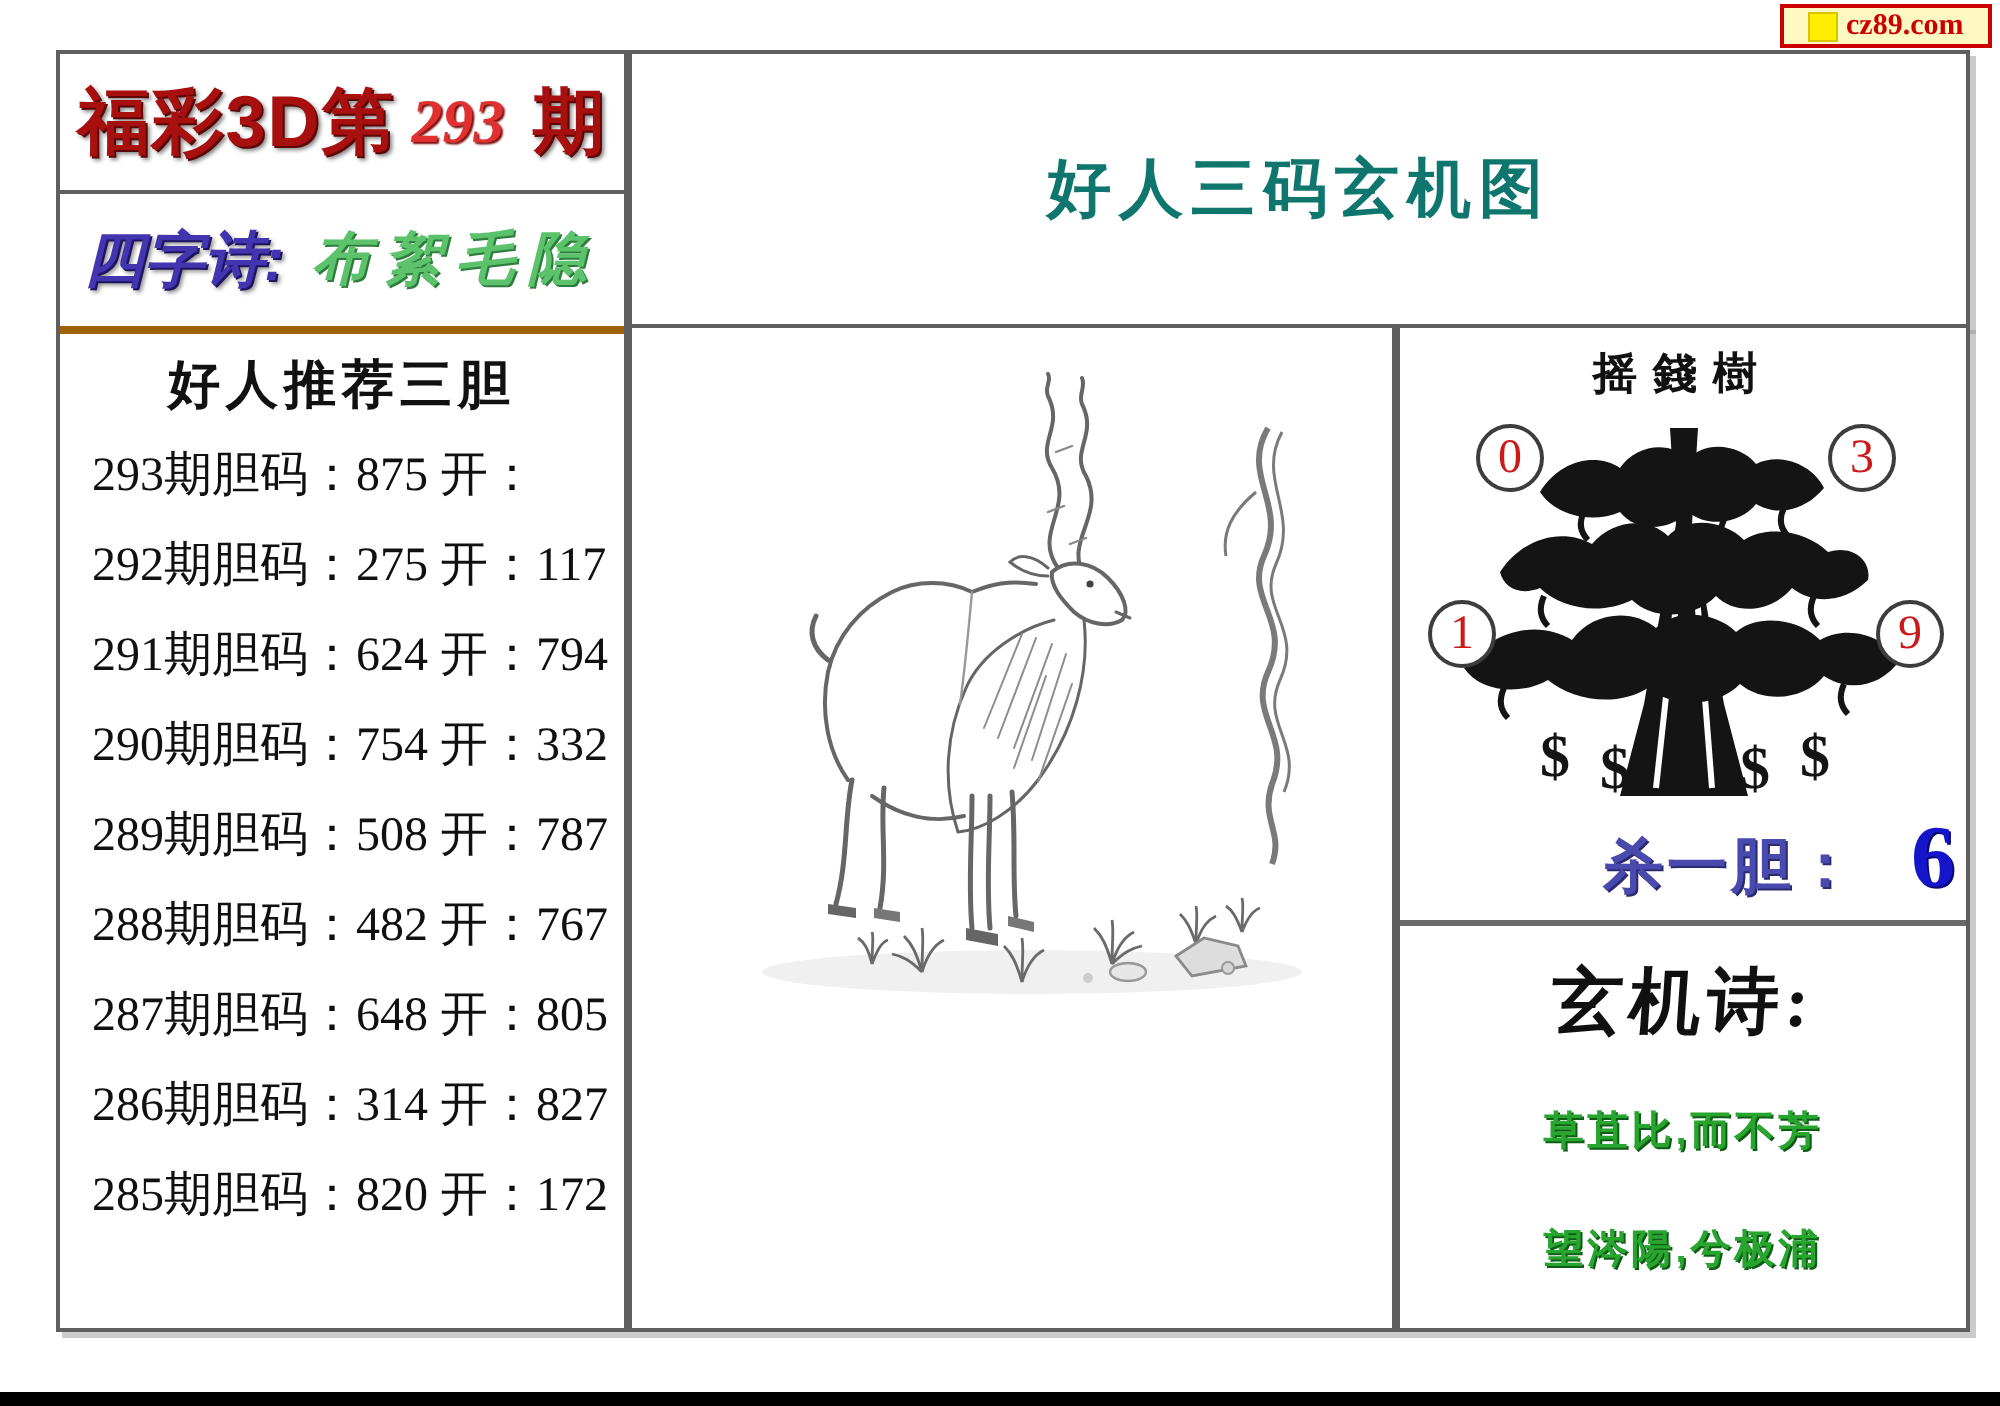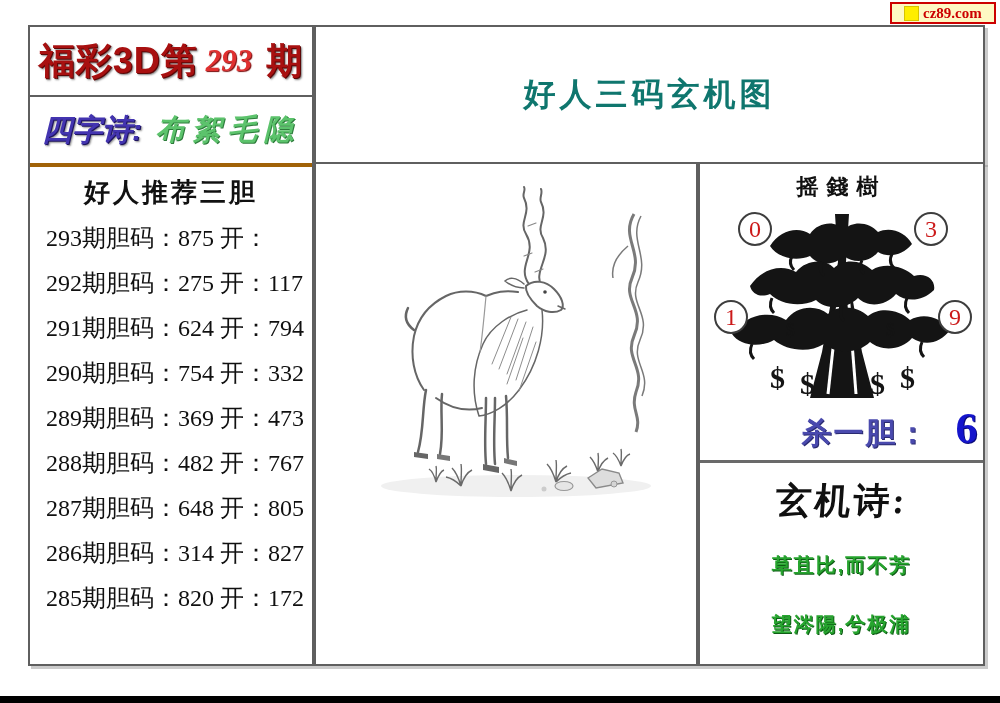--- a/index.html
+++ b/index.html
@@ -90,21 +90,21 @@
     <div class="fourchar-row">
       <span class="four-label">四字诗:</span>
       <span class="four-poem">布絮毛隐</span>
     </div>
     <div class="reco-title">好人推荐三胆</div>
     <div class="reco-list">
       <div class="reco-row">293期胆码：875 开：</div>
       <div class="reco-row">292期胆码：275 开：117</div>
       <div class="reco-row">291期胆码：624 开：794</div>
       <div class="reco-row">290期胆码：754 开：332</div>
-      <div class="reco-row">289期胆码：369 开：473</div>
+      <div class="reco-row">289期胆码：508 开：787</div>
       <div class="reco-row">288期胆码：482 开：767</div>
       <div class="reco-row">287期胆码：648 开：805</div>
       <div class="reco-row">286期胆码：314 开：827</div>
       <div class="reco-row">285期胆码：820 开：172</div>
     </div>
   </div>
 
   <div class="box title-box">
     <span class="main-title">好人三码玄机图</span>
   </div>

